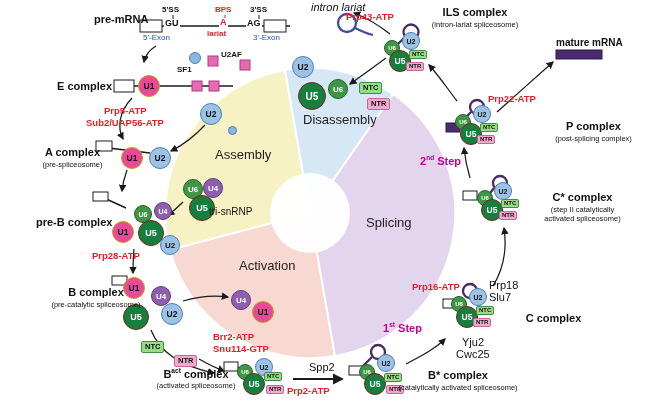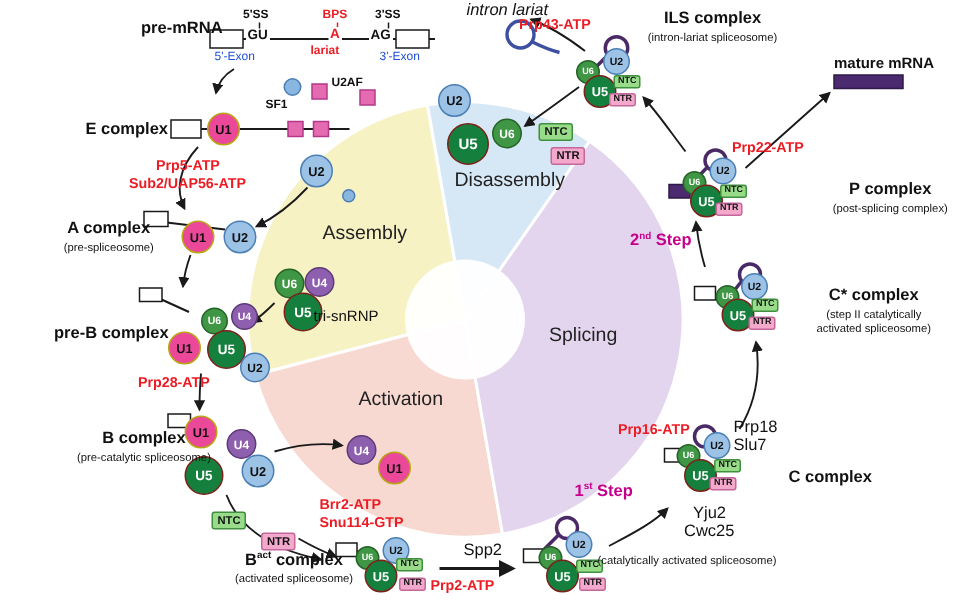--- a/index.html
+++ b/index.html
@@ -180,20 +180,21 @@
     <div class="name">B complex</div>
     <div class="desc">(pre-catalytic spliceosome)</div>
   </div>
 
   <div class="cblock" style="left:146px;top:367px;width:100px">
     <div class="name"><span>B</span><sup>act</sup><span> complex</span></div>
     <div class="desc">(activated spliceosome)</div>
   </div>
 
   <div class="cblock" style="left:378px;top:369px;width:160px">
+    <div class="name">B* complex</div>
     <div class="desc">(catalytically activated spliceosome)</div>
   </div>
 
   <div class="cblock" style="left:491px;top:312px;width:125px">
     <div class="name">C complex</div>
   </div>
 
   <div class="cblock" style="left:520px;top:191px;width:125px">
     <div class="name">C* complex</div>
     <div class="desc">(step II catalytically</div>

